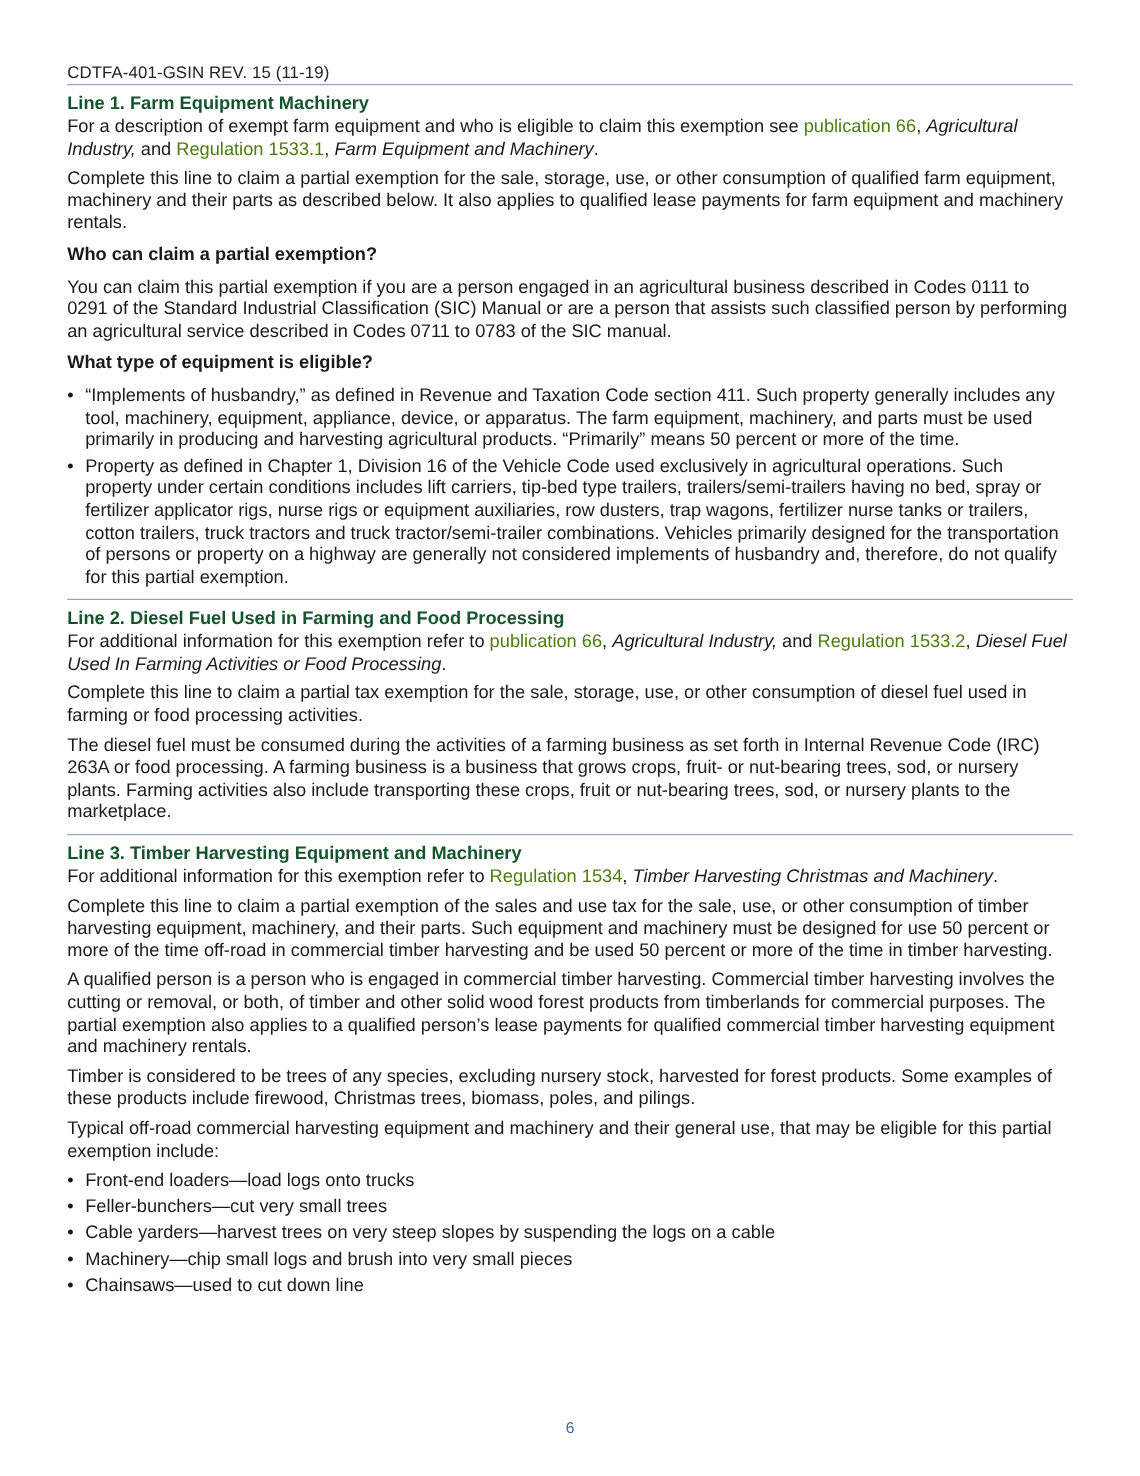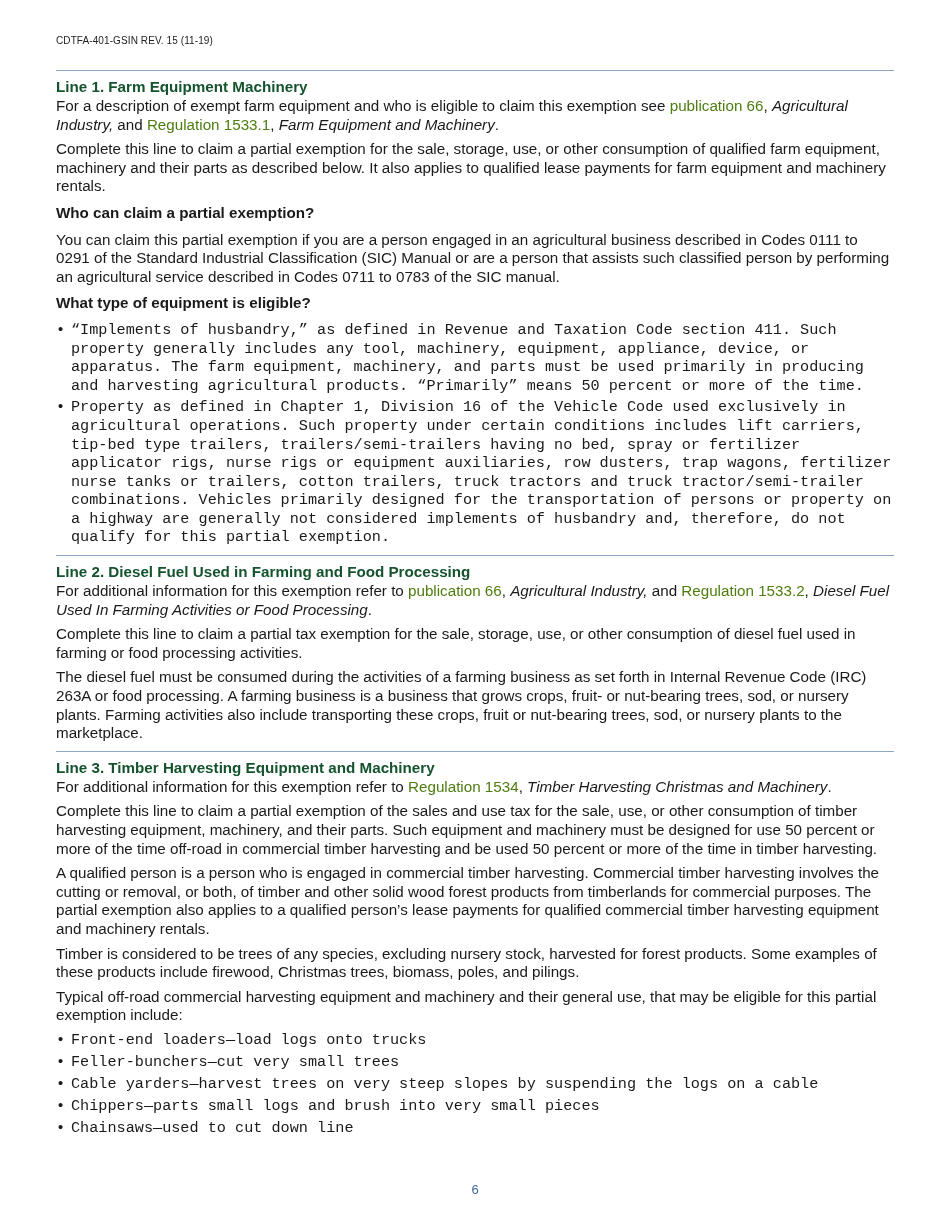--- a/index.html
+++ b/index.html
@@ -1,25 +1,25 @@
 <!DOCTYPE html>
 <html><head>
 <meta charset="utf-8">
 <style>
   html, body { margin: 0; padding: 0; background: #ffffff; }
   body { width: 950px; height: 1230px; position: relative; font-family: "Liberation Sans", sans-serif; color: #1a1a1a; }
-  .header { position: absolute; left: 56px; top: 35px; font-size: 10px; color: #222; letter-spacing: 0.1px; }
+  .header { position: absolute; left: 56px; top: 52px; font-size: 14px; color: #222; letter-spacing: 0.1px; }
   .content { position: absolute; left: 56px; top: 70px; width: 838px; }
   .section { border-top: 1.5px solid #8fa6c4; padding-top: 7px; margin-bottom: 8px; }
   .section-title { color: #14532d; font-weight: bold; font-size: 15.2px; line-height: 18px; margin: 0 0 1px 0; }
   p { margin: 0 0 6px 0; font-size: 15.2px; line-height: 18.6px; }
   .subhead { font-weight: bold; margin-top: 8px; margin-bottom: 8px; }
   a { color: #4d7c0f; text-decoration: none; }
   em { font-style: italic; }
-  ul { margin: 0 0 6px 0; padding: 0; list-style: none; font-family: Liberation Mono, monospace; }
+  ul { margin: 0 0 6px 0; padding: 0; list-style: none; }
   ul li { position: relative; padding-left: 15px; font-size: 15.2px; line-height: 18.6px; margin-bottom: 3px; }
   ul li::before { content: "\2022"; position: absolute; left: 0; top: 0; }
   ul.tight li { margin-bottom: 3.3px; }
   .page-num { position: absolute; left: 0; width: 950px; top: 1182px; text-align: center; font-size: 13px; color: #3a6aa0; }
 </style>
 </head>
 <body>
 
 <div class="header">CDTFA-401-GSIN REV. 15 (11-19)</div>
 
@@ -49,19 +49,19 @@
     <div class="section-title">Line 3. Timber Harvesting Equipment and Machinery</div>
     <p><span>For additional information for this exemption refer to </span><a href="#">Regulation 1534</a><span>, </span><em>Timber Harvesting Christmas and Machinery</em><span>.</span></p>
     <p>Complete this line to claim a partial exemption of the sales and use tax for the sale, use, or other consumption of timber harvesting equipment, machinery, and their parts. Such equipment and machinery must be designed for use 50 percent or more of the time off-road in commercial timber harvesting and be used 50 percent or more of the time in timber harvesting.</p>
     <p>A qualified person is a person who is engaged in commercial timber harvesting. Commercial timber harvesting involves the cutting or removal, or both, of timber and other solid wood forest products from timberlands for commercial purposes. The partial exemption also applies to a qualified person’s lease payments for qualified commercial timber harvesting equipment and machinery rentals.</p>
     <p>Timber is considered to be trees of any species, excluding nursery stock, harvested for forest products. Some examples of these products include firewood, Christmas trees, biomass, poles, and pilings.</p>
     <p>Typical off-road commercial harvesting equipment and machinery and their general use, that may be eligible for this partial exemption include:</p>
     <ul class="tight">
       <li>Front-end loaders—load logs onto trucks</li>
       <li>Feller-bunchers—cut very small trees</li>
       <li>Cable yarders—harvest trees on very steep slopes by suspending the logs on a cable</li>
-      <li>Chippers—parts small logs and brush into very small pieces</li>
+      <li>Machinery—chip small logs and brush into very small pieces</li>
       <li>Chainsaws—used to cut down line</li>
     </ul>
   </div>
 </div>
 
 <div class="page-num">6</div>
 
 </body></html>

